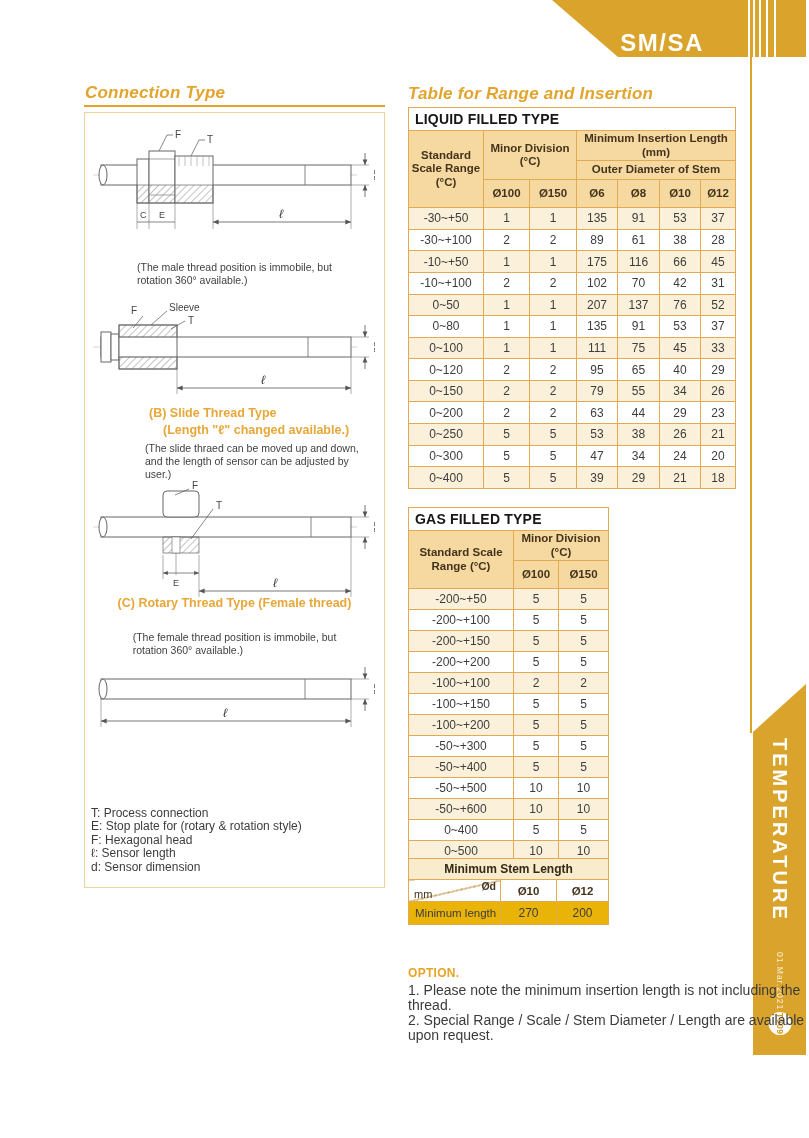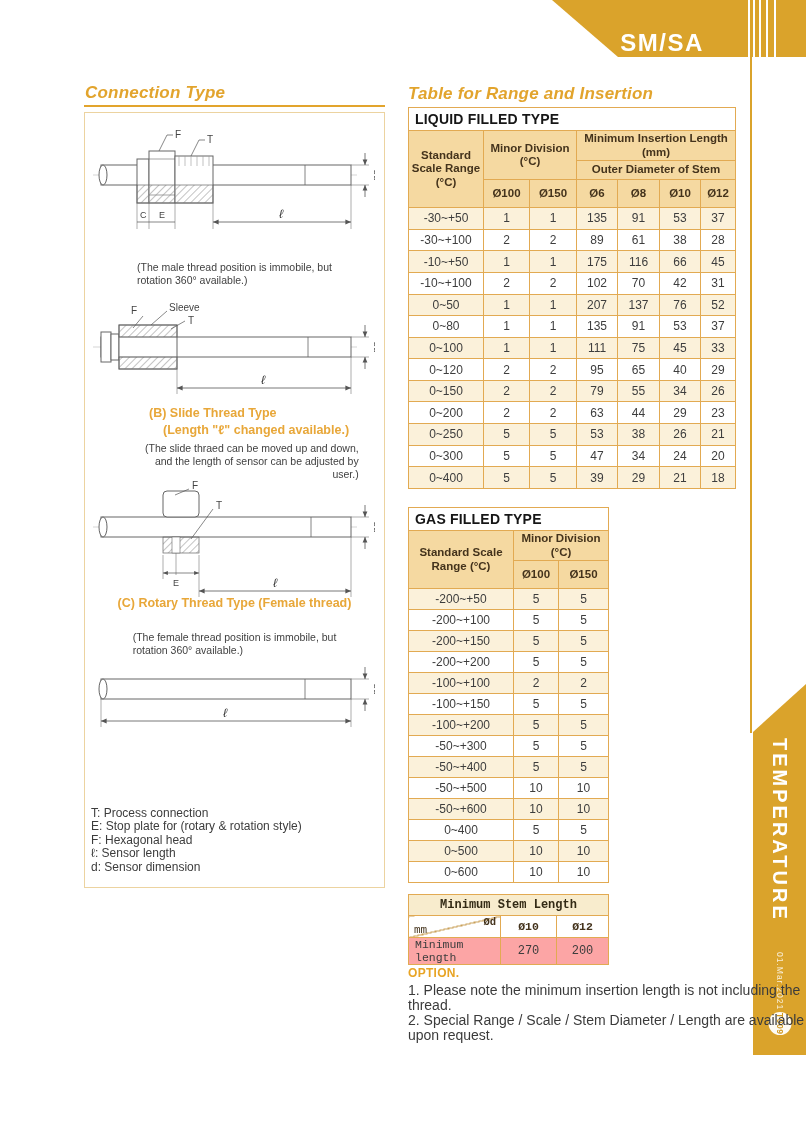--- a/index.html
+++ b/index.html
@@ -25,42 +25,42 @@
   
   .sec-title{position:absolute;color:#E2A42D;font-style:italic;font-weight:bold;font-size:17px;letter-spacing:.2px;}
   .title-underline{position:absolute;left:84px;top:105px;width:301px;height:1.5px;background:#E2A42D;}
   
   .conn-box{position:absolute;left:84px;top:112px;width:301px;height:776px;border:1px solid #ecd3a0;box-sizing:border-box;}
   .conn-box>*{position:absolute;}
   .diag-cap{color:#E8A739;font-weight:bold;font-size:12.5px;width:100%;text-align:center;}
   .diag-cap-left{color:#E8A739;font-weight:bold;font-size:12.5px;line-height:17px;}
   .diag-cap-left .ind{padding-left:14px;}
   .diag-sub{font-size:10.5px;line-height:13px;color:#3f3f3f;width:100%;display:flex;justify-content:center;}
-  .diag-sub-left{font-size:10.5px;line-height:13px;color:#3f3f3f;text-align:right;}
+  .diag-sub-left{font-size:10.5px;line-height:13px;color:#3f3f3f;}
   .legend{font-size:12px;line-height:13.4px;color:#3c3c3c;}
   svg text{font-family:"Liberation Sans",sans-serif;}
   .lbl{font-size:10px;fill:#444;}
   .dimlbl{font-size:9px;fill:#444;}
   .elltext{font-size:12px;fill:#333;font-style:italic;}
   
   table{border-collapse:collapse;table-layout:fixed;position:absolute;}
   td{border:1px solid #E2AA52;text-align:center;vertical-align:middle;padding:0;
      font-size:12px;color:#3d3d3d;box-sizing:border-box;}
   .ttl-row td{background:#fff;text-align:left;font-weight:bold;font-size:14px;color:#161616;
      padding:3px 6px;letter-spacing:.2px;}
   .hrow td{background:#F5D9A1;font-weight:bold;font-size:11.5px;color:#44331c;line-height:1.18;padding:1px 2px;}
   tr.alt td{background:#FBF1DA;}
   #liquid-table{left:408px;top:107px;width:327px;border-radius:26px;}
   #liquid-table tbody tr{height:21.6px;}
   #gas-table{left:408px;top:507px;width:200px;}
   #gas-table tbody tr{height:21px;}
-  #stem-table{left:408px;top:894px;width:200px;font-family:Liberation Mono, monospace;}
+  #stem-table{left:408px;top:858px;width:200px;}
   #stem-table .stem-ttl td{background:#F8ECCD;font-weight:bold;font-size:12px;color:#332a15;height:21px;}
   #stem-table .r2 td{background:#fff;height:22px;font-weight:bold;font-size:11.5px;color:#44331c;}
-  #stem-table .r3 td{background:#fca5a5;height:17px;}
+  #stem-table .r3 td{background:#eab308;height:23px;}
   #stem-table .r3 td:first-child{text-align:left;padding-left:6px;font-size:11.5px;color:#3d3d3d;}
   .diag-cell{position:relative;background:
      linear-gradient(to bottom right,transparent calc(50% - .6px),#C9A05A calc(50% - .6px),#C9A05A calc(50% + .6px),transparent calc(50% + .6px)) #fff !important;}
   .diag-cell .corner-top{position:absolute;top:0;right:4px;font-size:10.5px;}
   .diag-cell .corner-bot{position:absolute;bottom:1px;left:5px;font-size:11px;font-weight:normal;}
   .option-label{position:absolute;left:408px;top:966px;color:#E8A425;font-weight:bold;font-size:12px;letter-spacing:.3px;}
   .option-notes{position:absolute;left:408px;top:983px;font-size:14px;line-height:15px;color:#3b3b3b;}
 </style>
 </head>
 <body>

